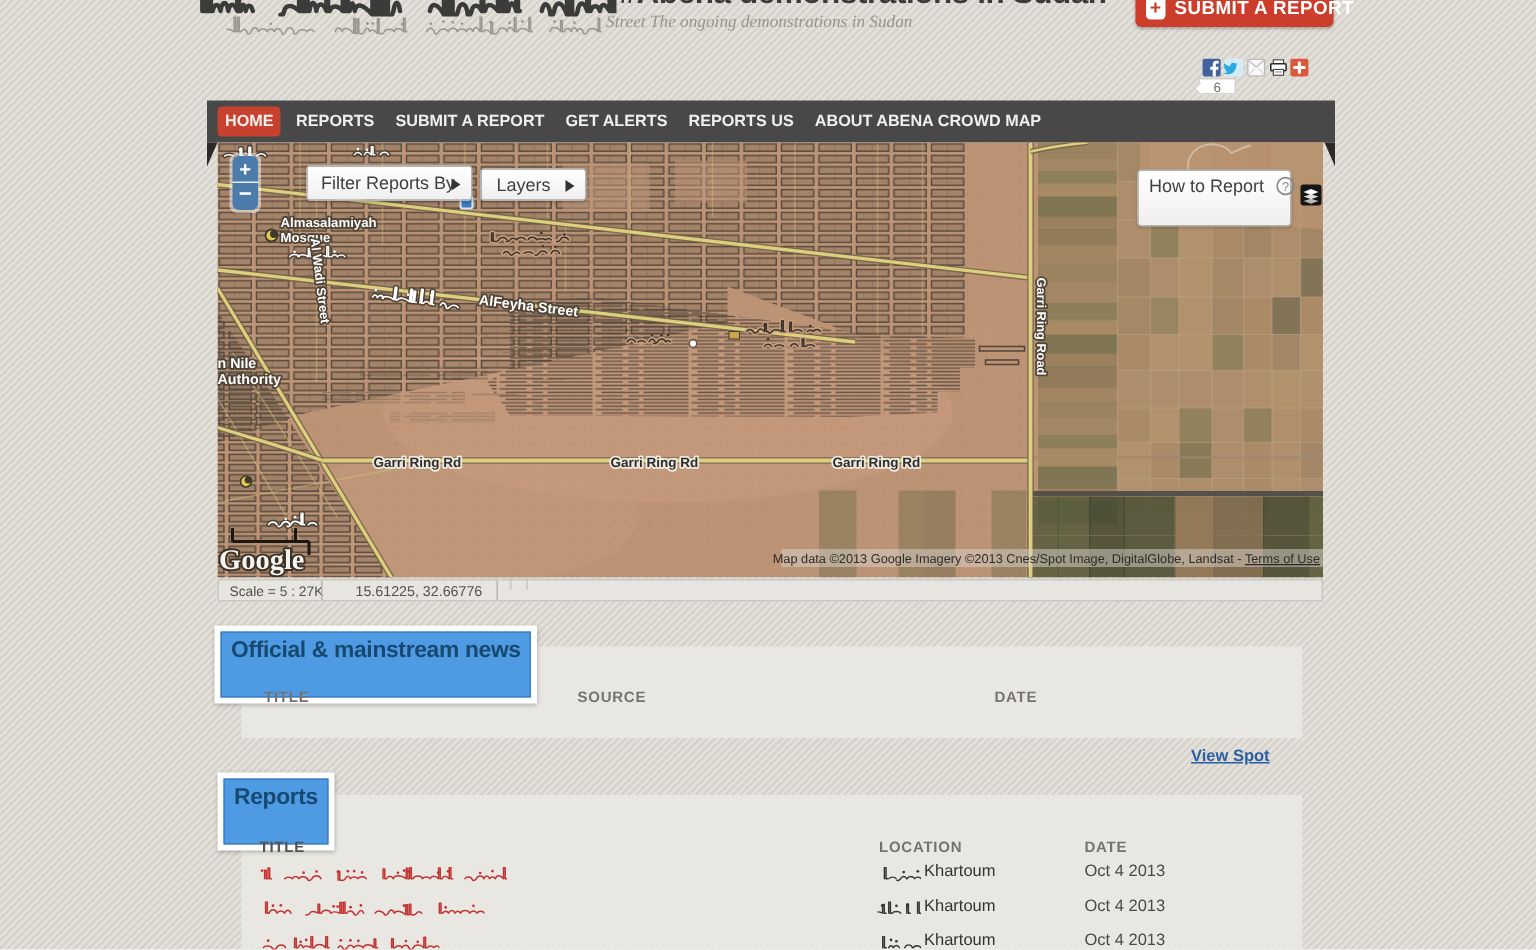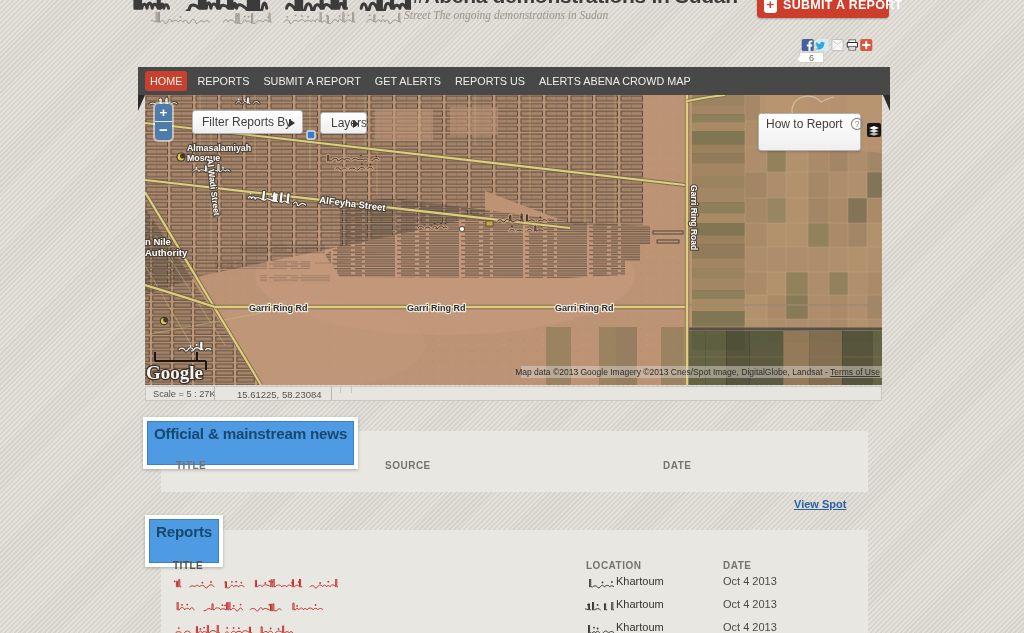--- a/index.html
+++ b/index.html
@@ -8,21 +8,21 @@
 .title{left:138px;top:-16px;font-size:21px;letter-spacing:-.3px;font-weight:bold;color:#3b3b39;white-space:nowrap}
 .tagline{left:151px;top:10px;font-family:"Liberation Serif",serif;font-style:italic;font-size:11.5px;color:#98948c;white-space:nowrap}
 .submit{left:757px;top:-8px;width:132px;height:26px;background:#cd3d2b;border-radius:4px;
 box-shadow:0 1px 2px rgba(0,0,0,.25);color:#fff;font-weight:bold;font-size:12.5px;line-height:26px;white-space:nowrap;padding-left:26px;letter-spacing:.3px}
 .submit .plus{position:absolute;left:7px;top:5px;width:13px;height:16px;background:#fff;border-radius:3px;color:#cd3d2b;font-size:13px;line-height:16px;text-align:center;font-weight:bold;padding-left:0}
 .nav{left:138px;top:67px;width:752px;height:28px;background:#484848;}
 .nav .fold{position:absolute;top:28px;width:0;height:0;border-style:solid}
 .nav .foldl{left:0;border-width:16px 7px 0 0;border-color:#2d2b29 transparent transparent transparent}
 .nav .foldr{right:0;border-width:16px 0 0 7px;border-color:#2d2b29 transparent transparent transparent}
 .nav ul{list-style:none;height:28px;display:flex;align-items:center}
-.nav li{color:#f0efed;font-size:10.8px;font-weight:normal;letter-spacing:0px;white-space:nowrap}
+.nav li{color:#f0efed;font-size:10.8px;font-weight:bold;letter-spacing:0px;white-space:nowrap}
 .nav li.home{background:#c8402e;border-radius:3px;margin-left:7px;margin-right:3px;padding:4px 5px}
 .nav li.it{padding:4px 7px}
 .soc{top:39px;height:13px}
 .cnt{left:799px;top:52px;width:25px;height:11px;background:#fff;border:1px solid #d2d0cb;font-size:9px;color:#6b6b6b;text-align:center;line-height:11px}
 .cnt:before{content:"";position:absolute;left:-3px;top:3px;width:5px;height:5px;background:#fff;transform:rotate(45deg);border-left:1px solid #d2d0cb;border-bottom:1px solid #d2d0cb}
 .mbtn{position:absolute;background:linear-gradient(#ffffff,#efefef);border:1px solid #b3b3b3;border-radius:3px;
 color:#3f3f3f;font-size:12px;text-align:left;box-shadow:0 1px 2px rgba(0,0,0,.18);white-space:nowrap}
 .arr{display:inline-block;width:0;height:0;border-style:solid;border-width:4px 0 4px 6px;border-color:transparent transparent transparent #333}
 .zoomc{left:153px;top:102px;width:21px;height:40px;background:rgba(255,255,255,.5);border-radius:5px}
 .zoomi{position:absolute;left:2px;top:2px;width:17px;height:36px;background:#4d7cab;border-radius:4px;color:#fff;font-weight:bold;text-align:center}
@@ -105,21 +105,21 @@
     <path d="M69.5,3 v7 M66,6.5 h7" stroke="#fff" stroke-width="2.2" stroke-linecap="round"></path>
   </svg>
 <div class="abs cnt">6</div>
 <div class="abs nav">
     <ul>
 <li class="home">HOME</li>
       <li class="it">REPORTS</li>
       <li class="it">SUBMIT A REPORT</li>
 <li class="it">GET ALERTS</li>
       <li class="it">REPORTS US</li>
-      <li class="it">ALERTS ABENA CROWD MAP</li>
+      <li class="it">ABOUT ABENA CROWD MAP</li>
     </ul>
 <div class="fold foldl"></div>
     <div class="fold foldr"></div>
   </div>
 <svg class="abs" style="left:145px;top:95px" width="737" height="290" viewBox="0 0 737 290">
     <defs>
 <pattern id="blk" width="25" height="7.6" patternUnits="userSpaceOnUse">
  <rect x="1" y="1" width="21.5" height="4.8" fill="rgba(98,84,70,.26)" stroke="#584c3f" stroke-width="1.0"></rect>
  <line x1="11.5" y1="1" x2="11.5" y2="5.8" stroke="#564a3c" stroke-width="0.6" opacity=".35"></line>
 </pattern>
@@ -501,38 +501,38 @@
     <text x="1" y="284" font-family="Liberation Serif,serif" font-size="19" font-weight="bold" fill="#f6f4f0">Google</text>
     <rect x="376" y="271" width="361" height="12" fill="#d8d4cc" opacity=".5"></rect>
     <text x="735" y="280" text-anchor="end" font-family="Liberation Sans,sans-serif" font-size="8.5" fill="#2e2b28">Map data ©2013 Google Imagery ©2013 Cnes/Spot Image, DigitalGlobe, Landsat - <tspan text-decoration="underline">Terms of Use</tspan></text>
   </svg>
 <div class="abs zoomc">
     <div class="zoomi">
       <div class="zp">+</div>
       <div class="zm">−</div>
     </div>
   </div>
-<div class="abs mbtn" style="left:192px;top:110px;width:111px;height:24px;line-height:22px;padding:0 9px">Filter Reports By<span class="arr" style="position:absolute;right:7px;top:8px"></span></div>
-<div class="abs mbtn" style="left:320px;top:112px;width:47px;height:22px;line-height:20px;padding:0 10px">Layers<span class="arr" style="position:absolute;right:7px;top:7px"></span></div>
+<div class="abs mbtn" style="left:204px;top:110px;width:111px;height:24px;line-height:22px;padding:0 9px">Filter Reports By<span class="arr" style="position:absolute;right:7px;top:8px"></span></div>
+<div class="abs mbtn" style="left:320px;top:112px;width:71px;height:22px;line-height:20px;padding:0 10px">Layers<span class="arr" style="position:absolute;right:7px;top:7px"></span></div>
 <div class="abs mbtn" style="left:758px;top:113px;width:103px;height:38px;line-height:20px;padding:0 7px">How to Report
 <svg style="vertical-align:-3px;margin-left:4px" width="14" height="14" viewBox="0 0 14 14">
       <circle cx="7" cy="7" r="5.6" fill="none" stroke="#888" stroke-width="1.1"></circle>
       <text x="7" y="10" text-anchor="middle" font-size="8.5" fill="#888" font-family="Liberation Sans,sans-serif">?</text>
     </svg></div>
 <div class="abs" style="left:867px;top:123px;width:14px;height:14px;background:#151515;border-radius:2px">
 <svg width="14" height="14" viewBox="0 0 14 14">
       <g fill="#fff">
         <path d="M2,5 L7,3 L12,5 L7,7 Z"></path>
         <path d="M2,8 L7,6.5 L12,8 L7,9.8 Z" opacity=".85"></path>
         <path d="M2,11 L7,9.5 L12,11 L7,12.8 Z" opacity=".7"></path>
       </g>
     </svg></div>
 <div class="abs bbar">
 <span class="abs" style="left:7px;top:2px;font-size:9.2px">Scale = 5 : 27K</span>
-<span class="abs" style="left:91px;top:1.5px;font-size:9.5px">15.61225, 58.23084</span>
+<span class="abs" style="left:91px;top:1.5px;font-size:9.5px">15.61225, 32.66776</span>
 <div class="sep" style="left:68px"></div>
     <div class="sep" style="left:185px"></div>
 <div class="sep" style="left:194px;height:6px;opacity:.6"></div>
     <div class="sep" style="left:205px;height:6px;opacity:.6"></div>
 </div>
 <div class="abs panel" style="top:431px;height:61px"></div>
 <div class="abs hbox" style="left:143px;top:417px">
     <div class="hblue">Official &amp; mainstream news</div>
   </div>
 <div class="th" style="left:176px;top:460px">TITLE</div>

